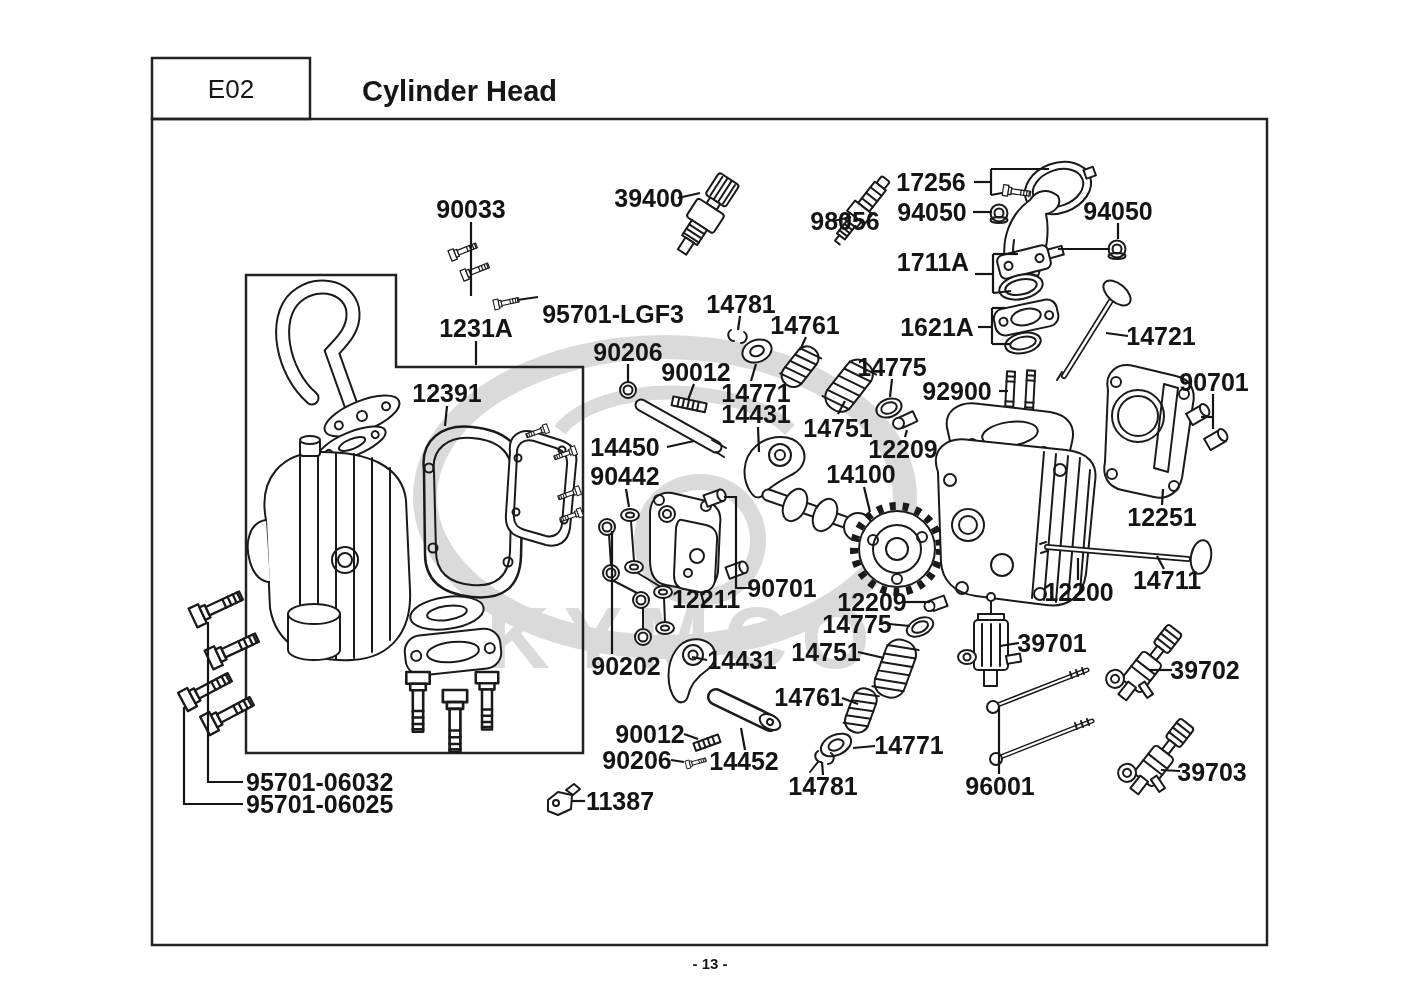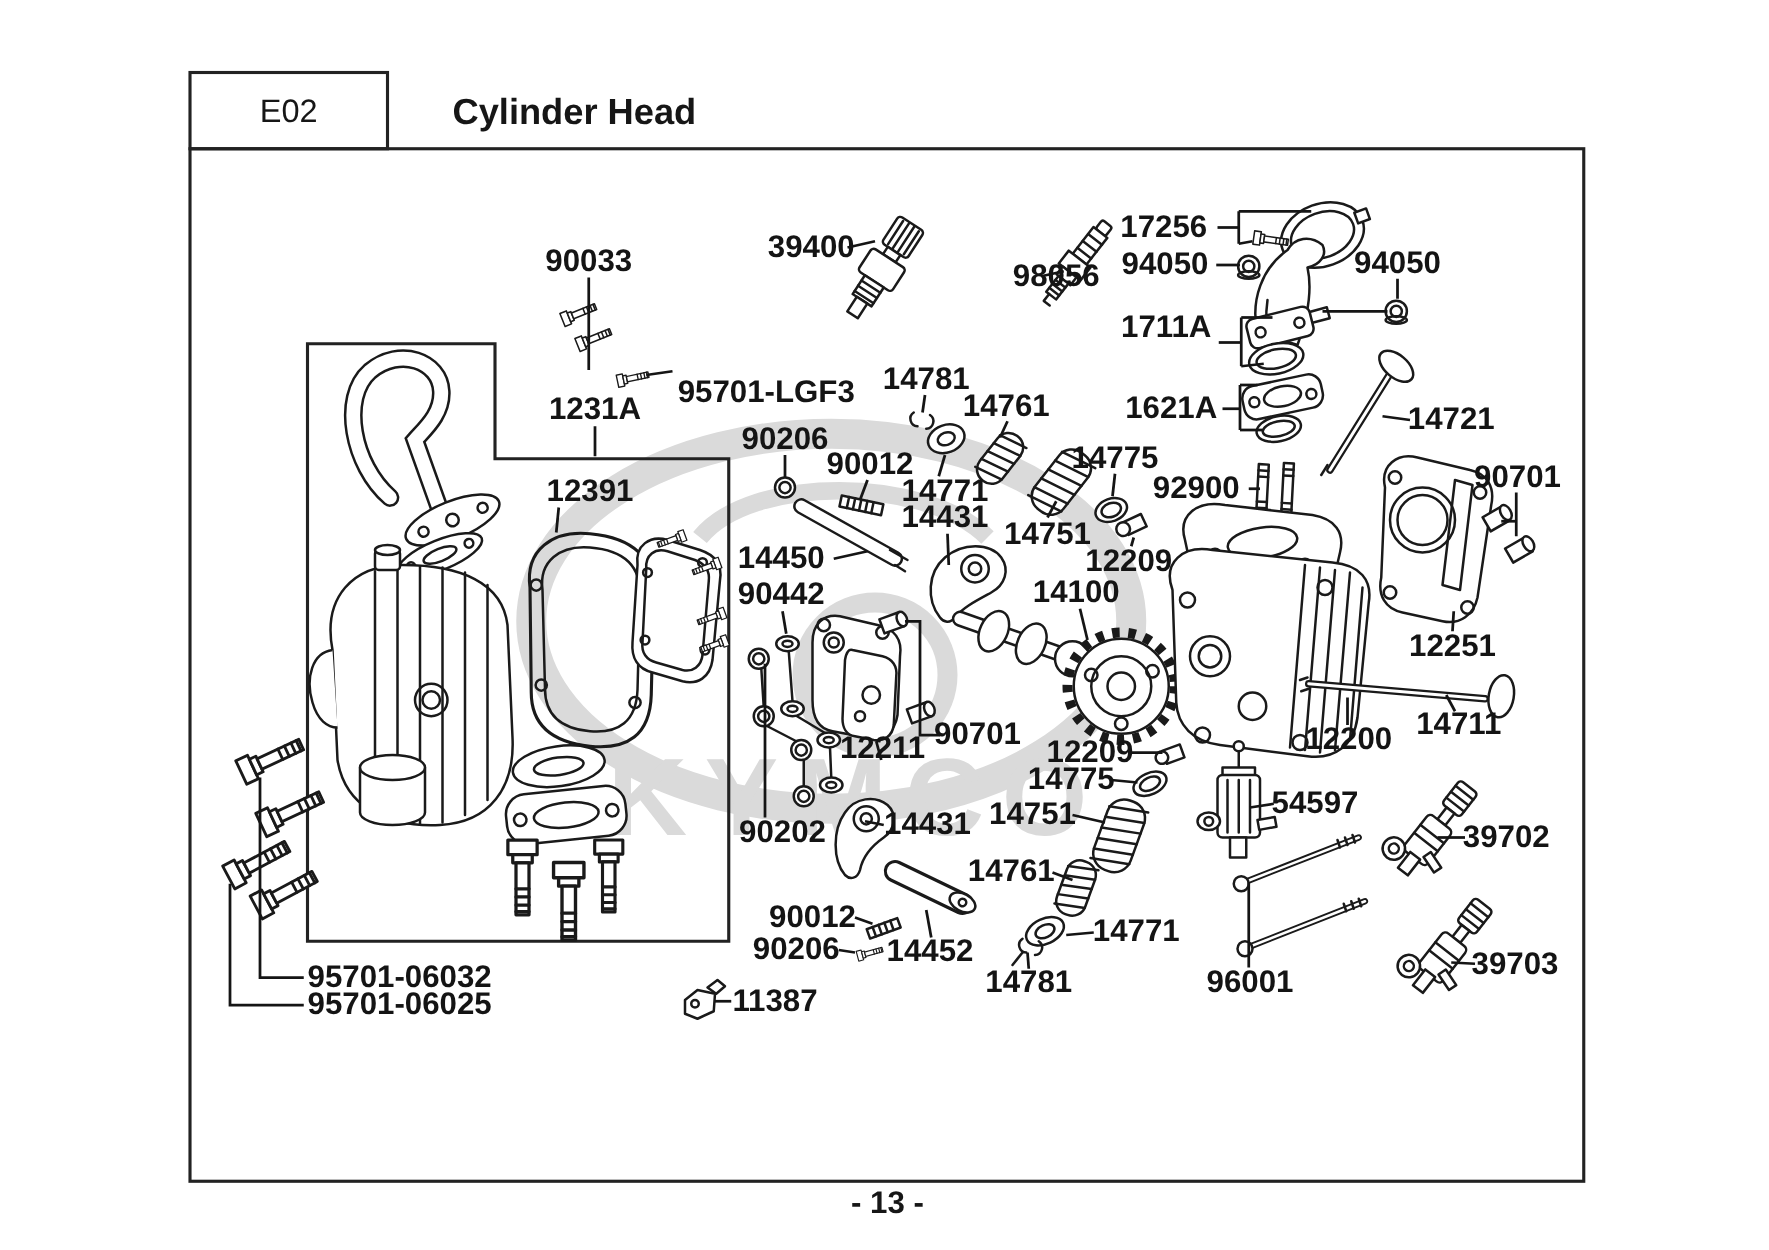--- a/index.html
+++ b/index.html
@@ -17,21 +17,21 @@
   .stemB{fill:none;stroke:#1a1a1a;stroke-width:6;stroke-linecap:round;}
   .stemW{fill:none;stroke:#ffffff;stroke-width:2.5;stroke-linecap:round;}
   .wm{fill:none;stroke:#dadada;}
   #leader-lines polyline{fill:none;stroke:#151515;stroke-width:2.2;}
   
   .hdr-code{position:absolute;left:231px;top:89px;transform:translate(-50%,-50%);
             font-size:26px;font-weight:normal;color:#161616;}
   .hdr-title{position:absolute;left:362px;top:91px;transform:translate(0,-50%);
              font-size:29px;font-weight:bold;color:#161616;}
   .page-num{position:absolute;left:710px;top:963px;transform:translate(-50%,-50%);
-            font-size:25px;font-weight:bold;color:#161616;}
+            font-size:15px;font-weight:bold;color:#161616;}
   #labels-layer{position:absolute;left:0;top:0;width:100%;height:100%;pointer-events:none;}
   .part-label{position:absolute;transform:translate(-50%,-50%);font-size:25px;font-weight:bold;
               color:#141414;white-space:nowrap;letter-spacing:0px;}
   .part-label.left{transform:translate(0,-50%);}
 </style>
 </head>
 <body>
 
 <div id="canvas">
 
@@ -531,21 +531,21 @@
       <div class="part-label" style="left: 649px; top: 198px;">39400</div>
       <div class="part-label" style="left: 797px; top: 221px; margin-left: 48px;">98056</div>
       <div class="part-label" style="left: 931px; top: 182px;">17256</div>
       <div class="part-label" style="left: 932px; top: 212px;">94050</div>
       <div class="part-label" style="left: 1118px; top: 211px;">94050</div>
       <div class="part-label" style="left: 933px; top: 262px;">1711A</div>
       <div class="part-label" style="left: 937px; top: 327px;">1621A</div>
       <div class="part-label" style="left: 1161px; top: 336px;">14721</div>
       <div class="part-label" style="left: 613px; top: 314px;">95701-LGF3</div>
       <div class="part-label" style="left: 476px; top: 328px;">1231A</div>
-      <div class="part-label" style="left: 447px; top: 393px; margin-left: 25px;">12391</div>
+      <div class="part-label" style="left: 447px; top: 393px;">12391</div>
       <div class="part-label" style="left: 741px; top: 304px;">14781</div>
       <div class="part-label" style="left: 805px; top: 325px;">14761</div>
       <div class="part-label" style="left: 628px; top: 352px;">90206</div>
       <div class="part-label" style="left: 696px; top: 372px;">90012</div>
       <div class="part-label" style="left: 756px; top: 393px;">14771</div>
       <div class="part-label" style="left: 756px; top: 414px;">14431</div>
       <div class="part-label" style="left: 892px; top: 367px;">14775</div>
       <div class="part-label" style="left: 838px; top: 428px;">14751</div>
       <div class="part-label" style="left: 903px; top: 449px;">12209</div>
       <div class="part-label" style="left: 957px; top: 391px;">92900</div>
@@ -557,21 +557,21 @@
       <div class="part-label" style="left: 782px; top: 588px;">90701</div>
       <div class="part-label" style="left: 706px; top: 599px;">12211</div>
       <div class="part-label" style="left: 872px; top: 602px;">12209</div>
       <div class="part-label" style="left: 857px; top: 624px;">14775</div>
       <div class="part-label" style="left: 826px; top: 652px;">14751</div>
       <div class="part-label" style="left: 1079px; top: 592px;">12200</div>
       <div class="part-label" style="left: 1167px; top: 580px;">14711</div>
       <div class="part-label" style="left: 626px; top: 666px;">90202</div>
       <div class="part-label" style="left: 742px; top: 660px;">14431</div>
       <div class="part-label" style="left: 809px; top: 697px;">14761</div>
-      <div class="part-label" style="left: 1052px; top: 643px;">54597</div>
+      <div class="part-label" style="left: 1052px; top: 643px;">39701</div>
       <div class="part-label" style="left: 1205px; top: 670px;">39702</div>
       <div class="part-label" style="left: 650px; top: 734px;">90012</div>
       <div class="part-label" style="left: 637px; top: 760px;">90206</div>
       <div class="part-label" style="left: 732px; top: 761px; margin-left: 12px;">14452</div>
       <div class="part-label" style="left: 909px; top: 745px;">14771</div>
       <div class="part-label" style="left: 823px; top: 786px;">14781</div>
       <div class="part-label" style="left: 1000px; top: 786px;">96001</div>
       <div class="part-label" style="left: 1212px; top: 772px;">39703</div>
       <div class="part-label" style="left: 620px; top: 801px;">11387</div>
       <div class="part-label left" style="left: 246px; top: 782px;">95701-06032</div>

